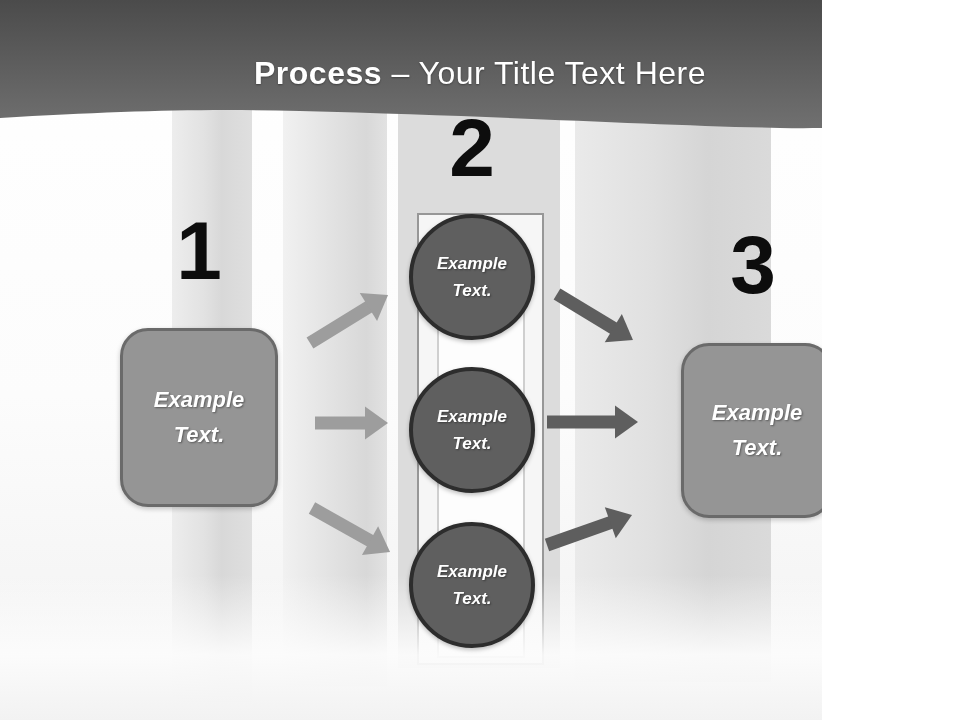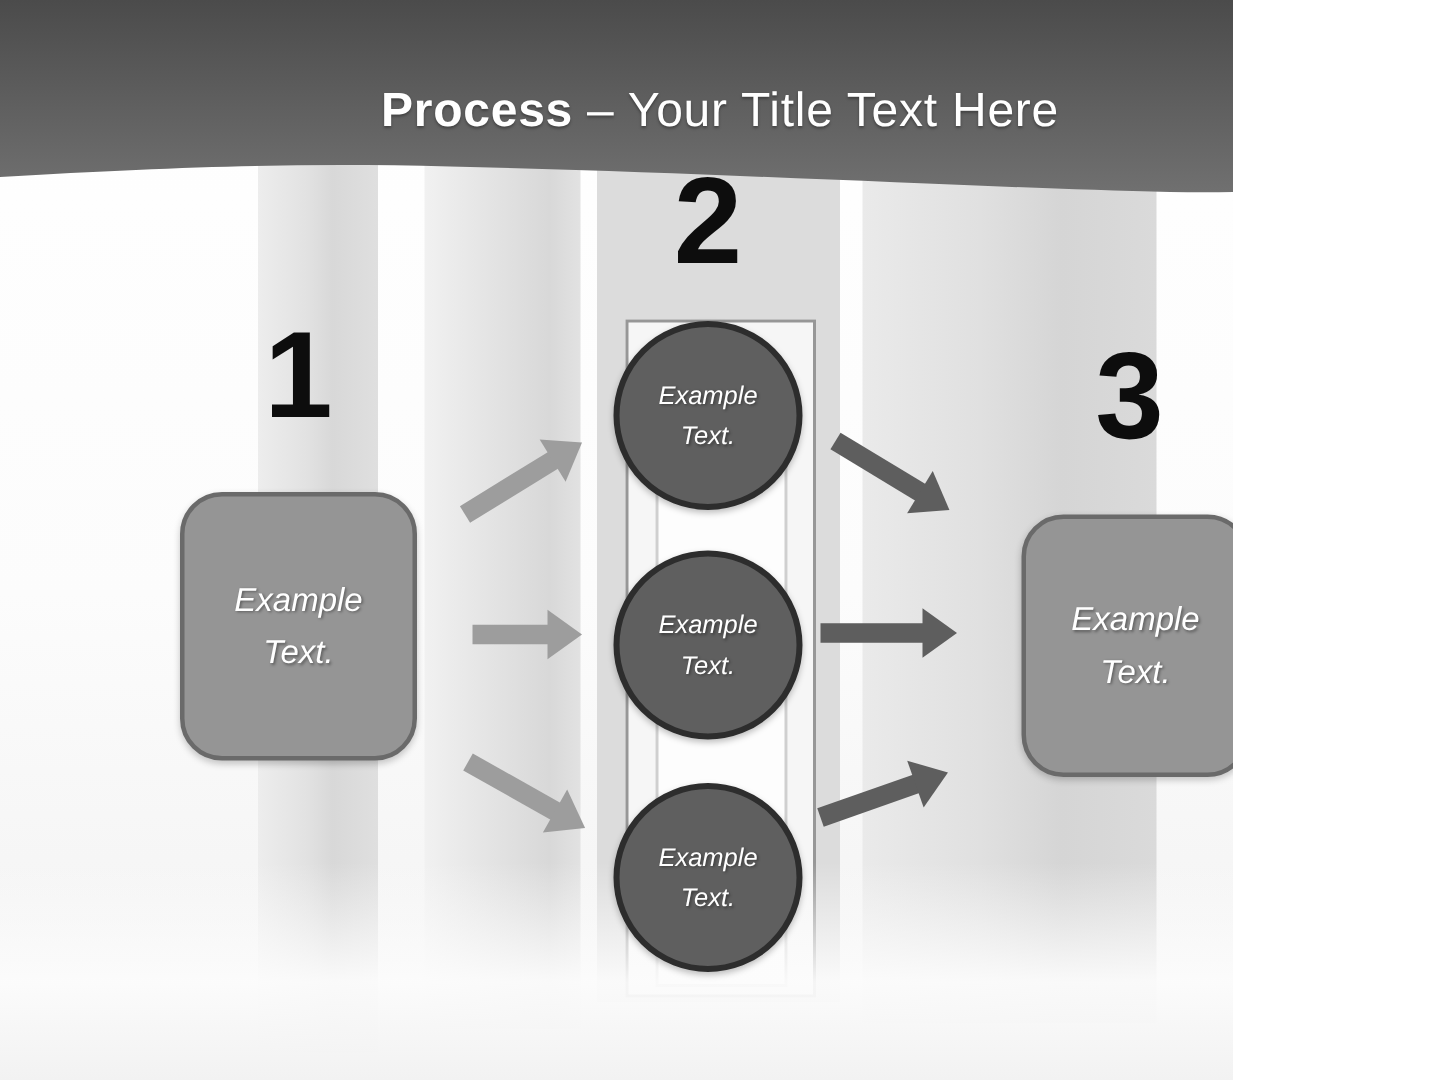--- a/index.html
+++ b/index.html
@@ -37,21 +37,21 @@
     position:absolute;z-index:6;transform:translateX(-50%);
     font-size:82px;font-weight:bold;line-height:1;color:var(--number-color,#0d0d0d);
   }
   .n1{left:199px;top:210px;}
   .n2{left:472px;top:107px;}
   .n3{left:753px;top:224px;}
   
   .shape{
     position:absolute;z-index:6;box-sizing:border-box;
     display:flex;align-items:center;justify-content:center;text-align:center;
-    color:var(--shape-text,#ffffff);font-weight:normal;font-style:italic;
+    color:var(--shape-text,#ffffff);font-weight:bold;font-style:italic;
     white-space:pre-line;text-shadow:1px 1px 2px rgba(0,0,0,.4);
   }
   .box{
     background:var(--box-fill,#959595);border:3px solid var(--box-border,#6a6a6a);
     border-radius:28px;font-size:22px;line-height:1.55;
     box-shadow:0 2px 5px rgba(0,0,0,.22);
   }
   .box-1{left:120px;top:328px;width:158px;height:179px;}
   .box-3{left:681px;top:343px;width:152px;height:175px;}
   .circle{

